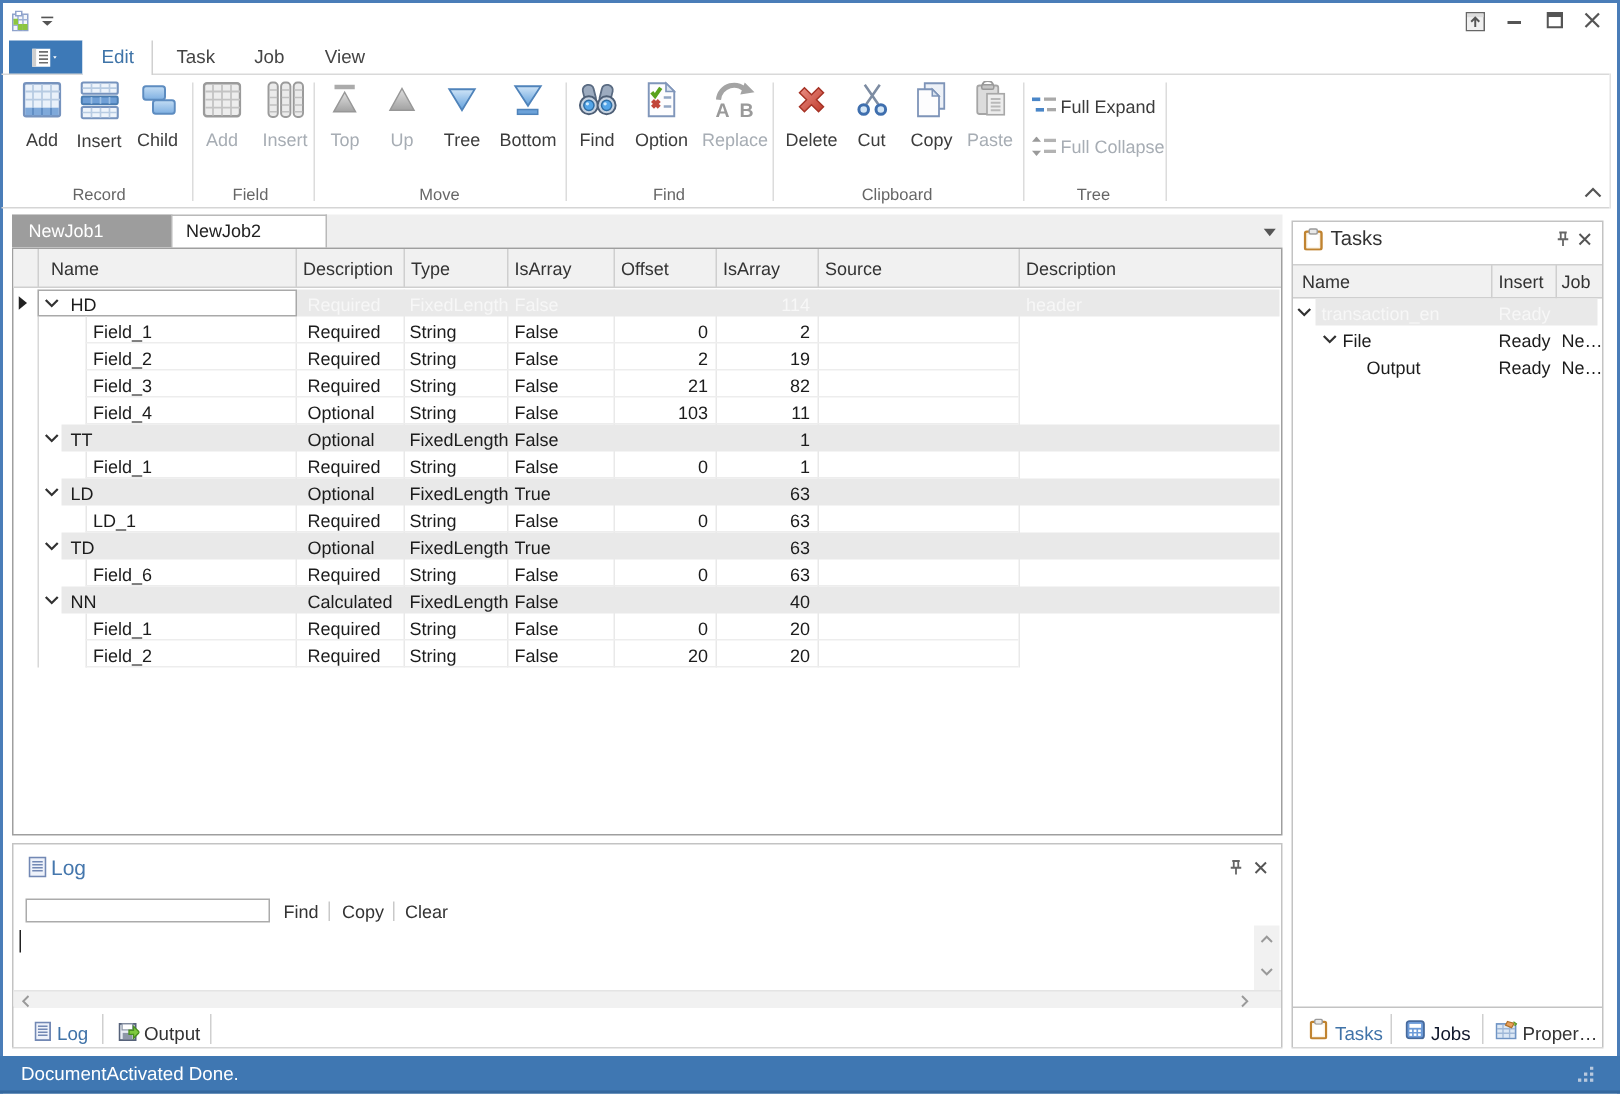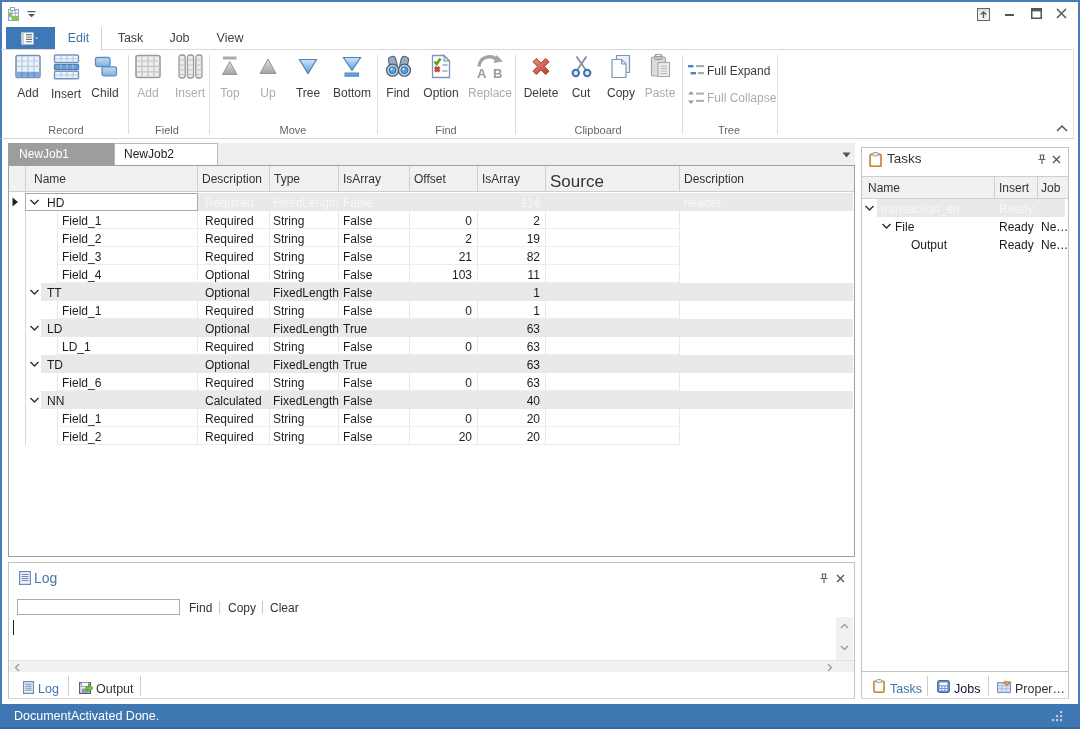--- a/index.html
+++ b/index.html
@@ -280,21 +280,21 @@
     </svg>
 
 <div class="a" style="left:8px;top:165px;width:847px;height:392px;border:1px solid #9f9f9f;background:#fff"></div>
 <div class="a" style="left:9px;top:166px;width:845px;height:26px;background:#f1f1f1;border-bottom:1px solid #cfcfcf"></div>
 <div class="a" style="left:34px;top:172px;font-size:12px;color:#333">Name</div>
 <div class="a" style="left:202px;top:172px;font-size:12px;color:#333">Description</div>
 <div class="a" style="left:274px;top:172px;font-size:12px;color:#333">Type</div>
 <div class="a" style="left:343px;top:172px;font-size:12px;color:#333">IsArray</div>
 <div class="a" style="left:414px;top:172px;font-size:12px;color:#333">Offset</div>
 <div class="a" style="left:482px;top:172px;font-size:12px;color:#333">IsArray</div>
-<div class="a" style="left:550px;top:172px;font-size:17px;color:#333">Source</div>
+<div class="a" style="left:550px;top:172px;font-size:12px;color:#333">Source</div>
 <div class="a" style="left:684px;top:172px;font-size:12px;color:#333">Description</div>
 <div class="a" style="left:25px;top:166px;width:1px;height:26px;background:#cfcfcf"></div>
 <div class="a" style="left:197px;top:166px;width:1px;height:26px;background:#cfcfcf"></div>
 <div class="a" style="left:269px;top:166px;width:1px;height:26px;background:#cfcfcf"></div>
 <div class="a" style="left:338px;top:166px;width:1px;height:26px;background:#cfcfcf"></div>
 <div class="a" style="left:409px;top:166px;width:1px;height:26px;background:#cfcfcf"></div>
 <div class="a" style="left:477px;top:166px;width:1px;height:26px;background:#cfcfcf"></div>
 <div class="a" style="left:545px;top:166px;width:1px;height:26px;background:#cfcfcf"></div>
 <div class="a" style="left:679px;top:166px;width:1px;height:26px;background:#cfcfcf"></div>
 <div class="a" style="left:197px;top:193px;width:1px;height:252px;background:#e9e9e9"></div>

